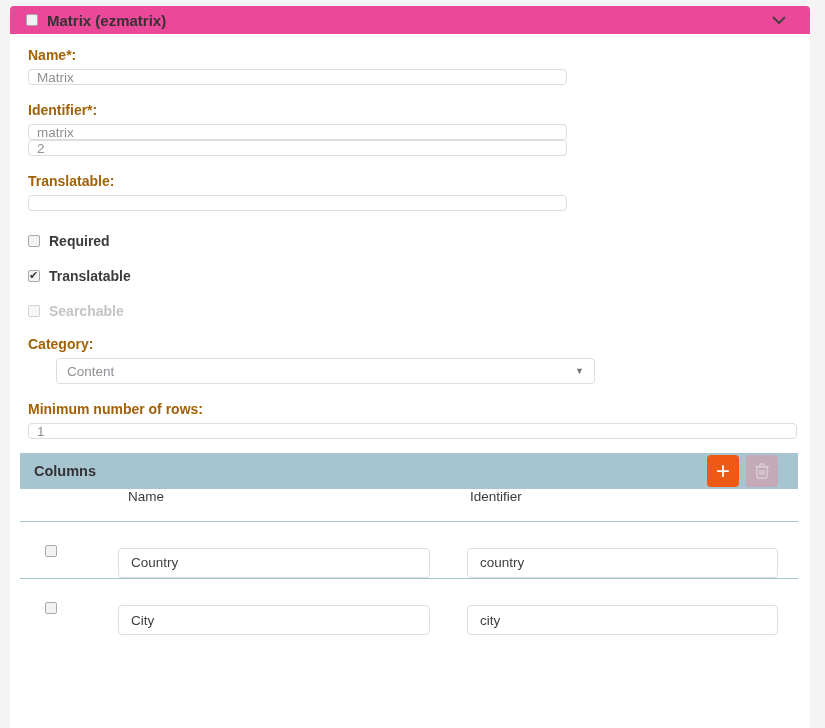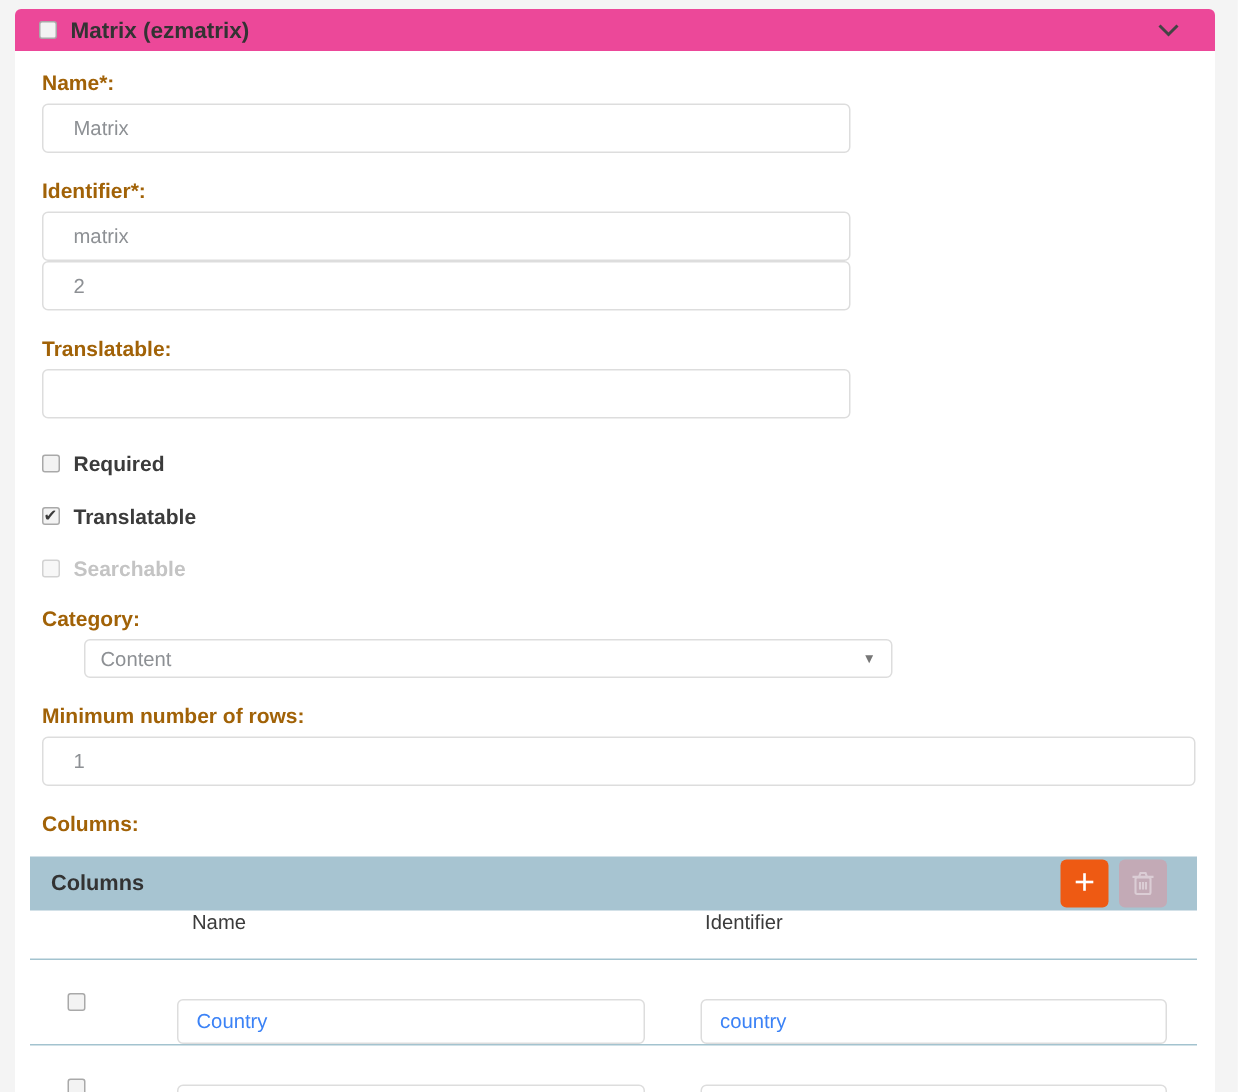--- a/index.html
+++ b/index.html
@@ -30,23 +30,23 @@
   
   .form-body { padding: 13px 18px 0 18px; }
   .field-label {
     display: block;
     font-size: 14px; font-weight: bold; color: #a16207;
     margin: 17px 0 6px 0;
   }
   .field-label:first-child { margin-top: 0; }
   .text-input {
     display: block;
-    height: 33px; width: 539px;
+    height: 16px; width: 539px;
     border: 1px solid #dddddd; border-radius: 4px;
-    padding: 0 20px;
+    padding: 0 8px;
     font-family: "Liberation Sans", sans-serif;
     font-size: 13.5px; color: #8d9094;
     background: #fff; outline: none;
   }
   .text-input.wide { width: 769px; max-width: 769px; }
   
   .cb {
     -webkit-appearance: none; appearance: none;
     width: 12px; height: 12px;
     border: 1px solid #a9a9a9; border-radius: 2px;
@@ -117,21 +117,21 @@
     display: flex; align-items: center;
     height: 57px; position: relative;
   }
   .col-row.sep { border-bottom: 1px solid #a3c3cf; }
   .cell-check { width: 98px; padding-left: 25px; flex: none; }
   .row-input {
     height: 30px;
     border: 1px solid #dddddd; border-radius: 4px;
     padding: 0 12px;
     font-family: "Liberation Sans", sans-serif;
-    font-size: 13.5px; color: #3b82f6;
+    font-size: 13.5px; color: #404040;
     background: #fff; outline: none; margin-top: 25px;
   }
   .row-input.name { width: 312px; margin-right: 37px; }
   .row-input.identifier { width: 311px; }
 </style>
 </head>
 <body>
 
 <div class="panel">
 
@@ -177,21 +177,20 @@
     <div class="select-wrap">
       <select>
         <option>Content</option>
       </select>
       <span class="select-arrow">▼</span>
     </div>
 
     <label class="field-label">Minimum number of rows:</label>
     <input class="text-input wide" type="text" value="1" style="">
 
-    <label class="field-label">Columns:</label>
 
     <div class="columns-widget">
       <div class="columns-bar">
         <span class="columns-bar-title">Columns</span>
         <div class="bar-buttons">
           <button class="btn-add">
             <span>+</span>
           </button>
           <button class="btn-trash" disabled="">
             <svg width="16" height="18" viewBox="0 0 16 18">

